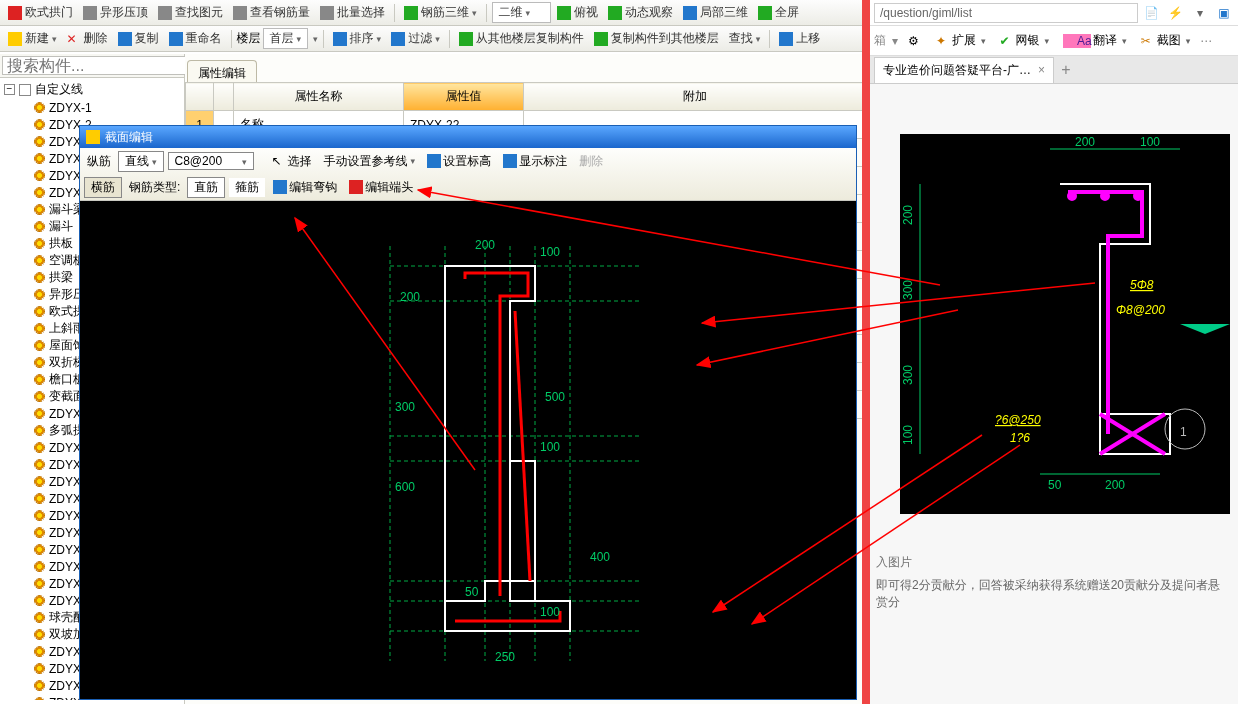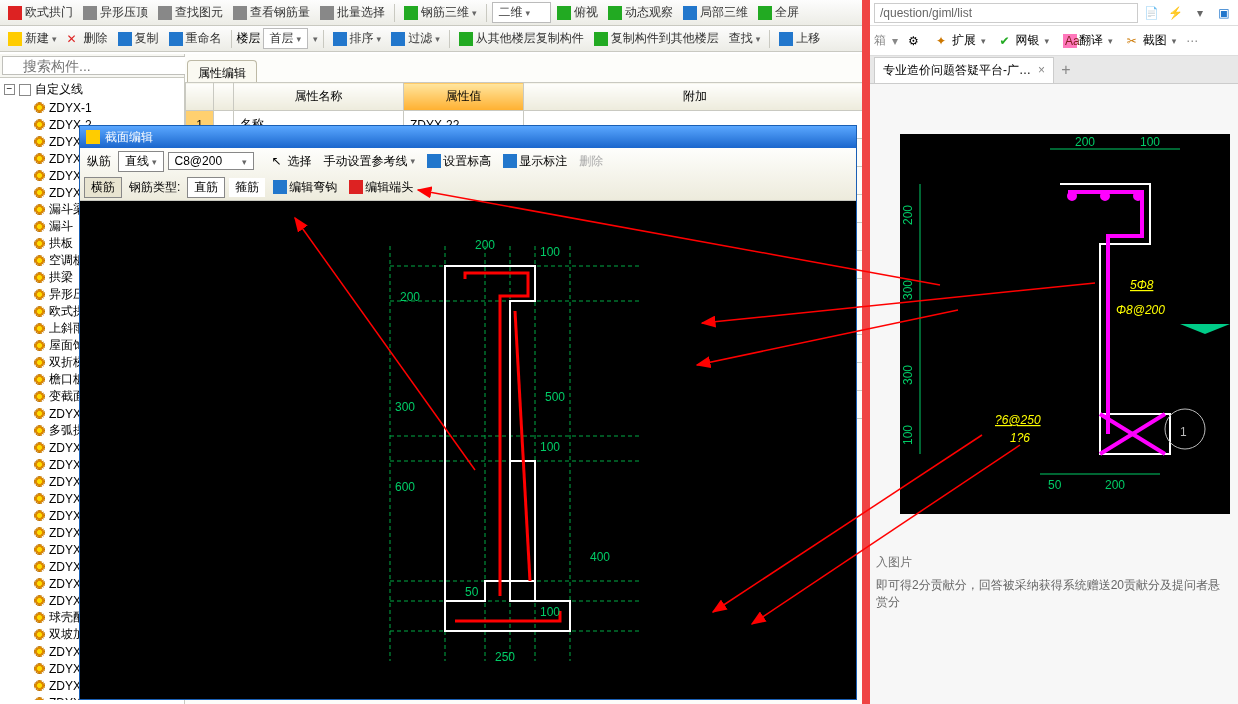--- a/index.html
+++ b/index.html
@@ -6,21 +6,21 @@
   body { width: 1238px; height: 704px; overflow: hidden; background: #fff; position: relative; }
 
   .toolbar { display: flex; align-items: center; height: 26px; background: linear-gradient(#fdfdfd,#ecece6); border-bottom: 1px solid #c9c9c1; padding: 0 4px; gap: 2px; }
   .toolbar .sep { width:1px; height:18px; background:#c9c9c1; margin:0 3px; }
   .tbtn { display:inline-flex; align-items:center; padding:2px 4px; color:#333; white-space:nowrap; cursor:pointer; }
   .tbtn .ico { width:14px; height:14px; margin-right:3px; display:inline-block; }
   .dropdown-arrow { font-size:9px; margin-left:3px; color:#666; }
 
   .left-col { position:absolute; top:54px; left:0; width:185px; height:650px; border-right:1px solid #c9c9c1; background:#fff; }
   .searchbar { display:flex; height:24px; border-bottom:1px solid #c9c9c1; background:#f7f7f2; }
-  .searchbar input { flex:1; border:1px solid #c0c0bb; margin:2px; padding:1px 20px; font-size:14px; color:#a16207; }
+  .searchbar input { flex:1; border:1px solid #c0c0bb; margin:2px; padding:1px 4px; font-size:16px; color:#a16207; }
   .searchbar .sbtn { width:22px; display:flex; align-items:center; justify-content:center; cursor:pointer; }
 
   .tree { height:622px; overflow:auto; padding:2px 0; }
   .tree-root { display:flex; align-items:center; padding:1px 4px; cursor:pointer; }
   .tree-root .tg { width:11px; height:11px; border:1px solid #888; text-align:center; line-height:8px; font-size:10px; margin-right:4px; }
   .tree-item { display:flex; align-items:center; padding:1px 0 1px 34px; cursor:pointer; height:17px; }
   .tree-item .gear { width:11px; height:11px; border-radius:50%; margin-right:4px; background: radial-gradient(circle, #fd0 35%, #d80 36% 70%, transparent 71%); border:1px dotted #a60; }
 
   .mid-col { position:absolute; top:54px; left:185px; width:682px; height:650px; background:#fdfdfa; }
   .prop-tab { position:absolute; top:6px; left:2px; padding:4px 10px; background:#faf9f1; border:1px solid #bdb9a5; border-bottom:none; border-radius:4px 4px 0 0; }
@@ -549,21 +549,21 @@
         <span class="ico" style="color:#c70">✦</span>
         <span>扩展</span>
         <span class="dropdown-arrow">▾</span>
       </div>
     <div class="ext">
         <span class="ico" style="color:#2a2">✔</span>
         <span>网银</span>
         <span class="dropdown-arrow">▾</span>
       </div>
     <div class="ext">
-        <span class="ico" style="background:#f7b;color:#7f1d1d;padding:0 2px">Aa</span>
+        <span class="ico" style="background:#f7b;color:#4c1d95;padding:0 14px">Aa</span>
         <span>翻译</span>
         <span class="dropdown-arrow">▾</span>
       </div>
     <div class="ext">
         <span class="ico" style="color:#c70">✂</span>
         <span>截图</span>
         <span class="dropdown-arrow">▾</span>
       </div>
     <span style="color:#888">⋯</span>
   </div>

